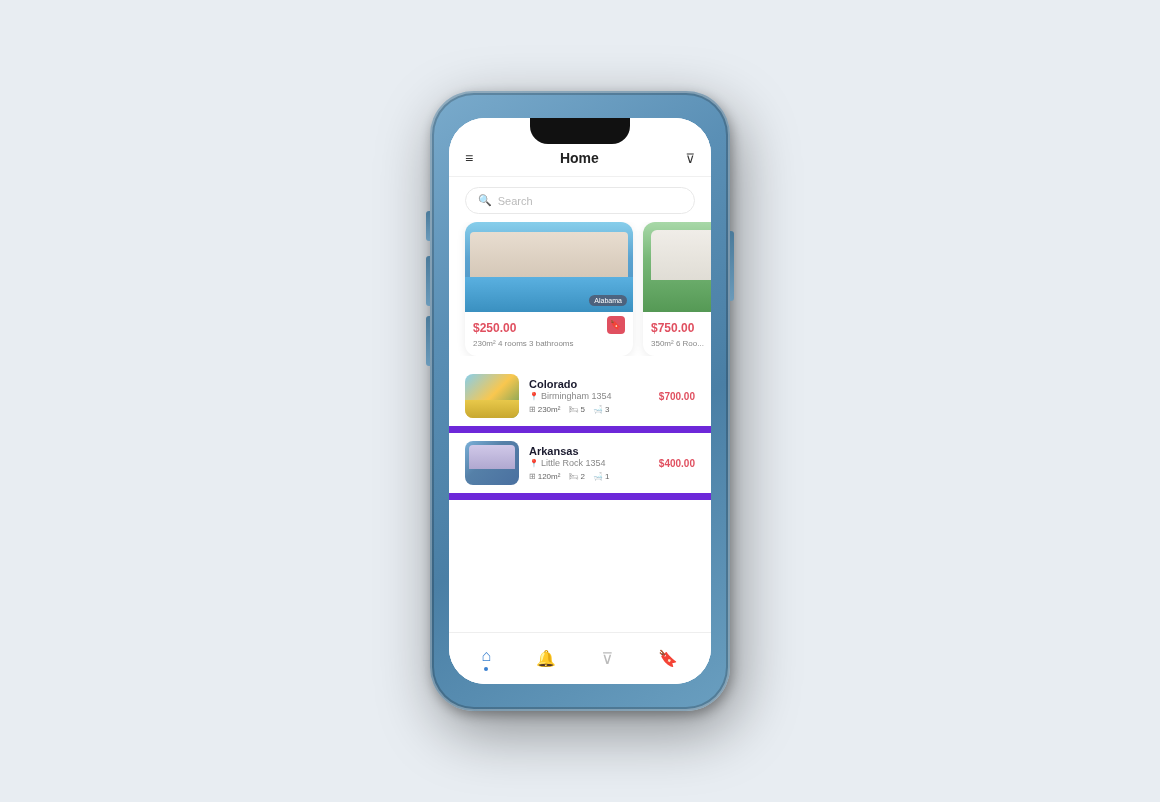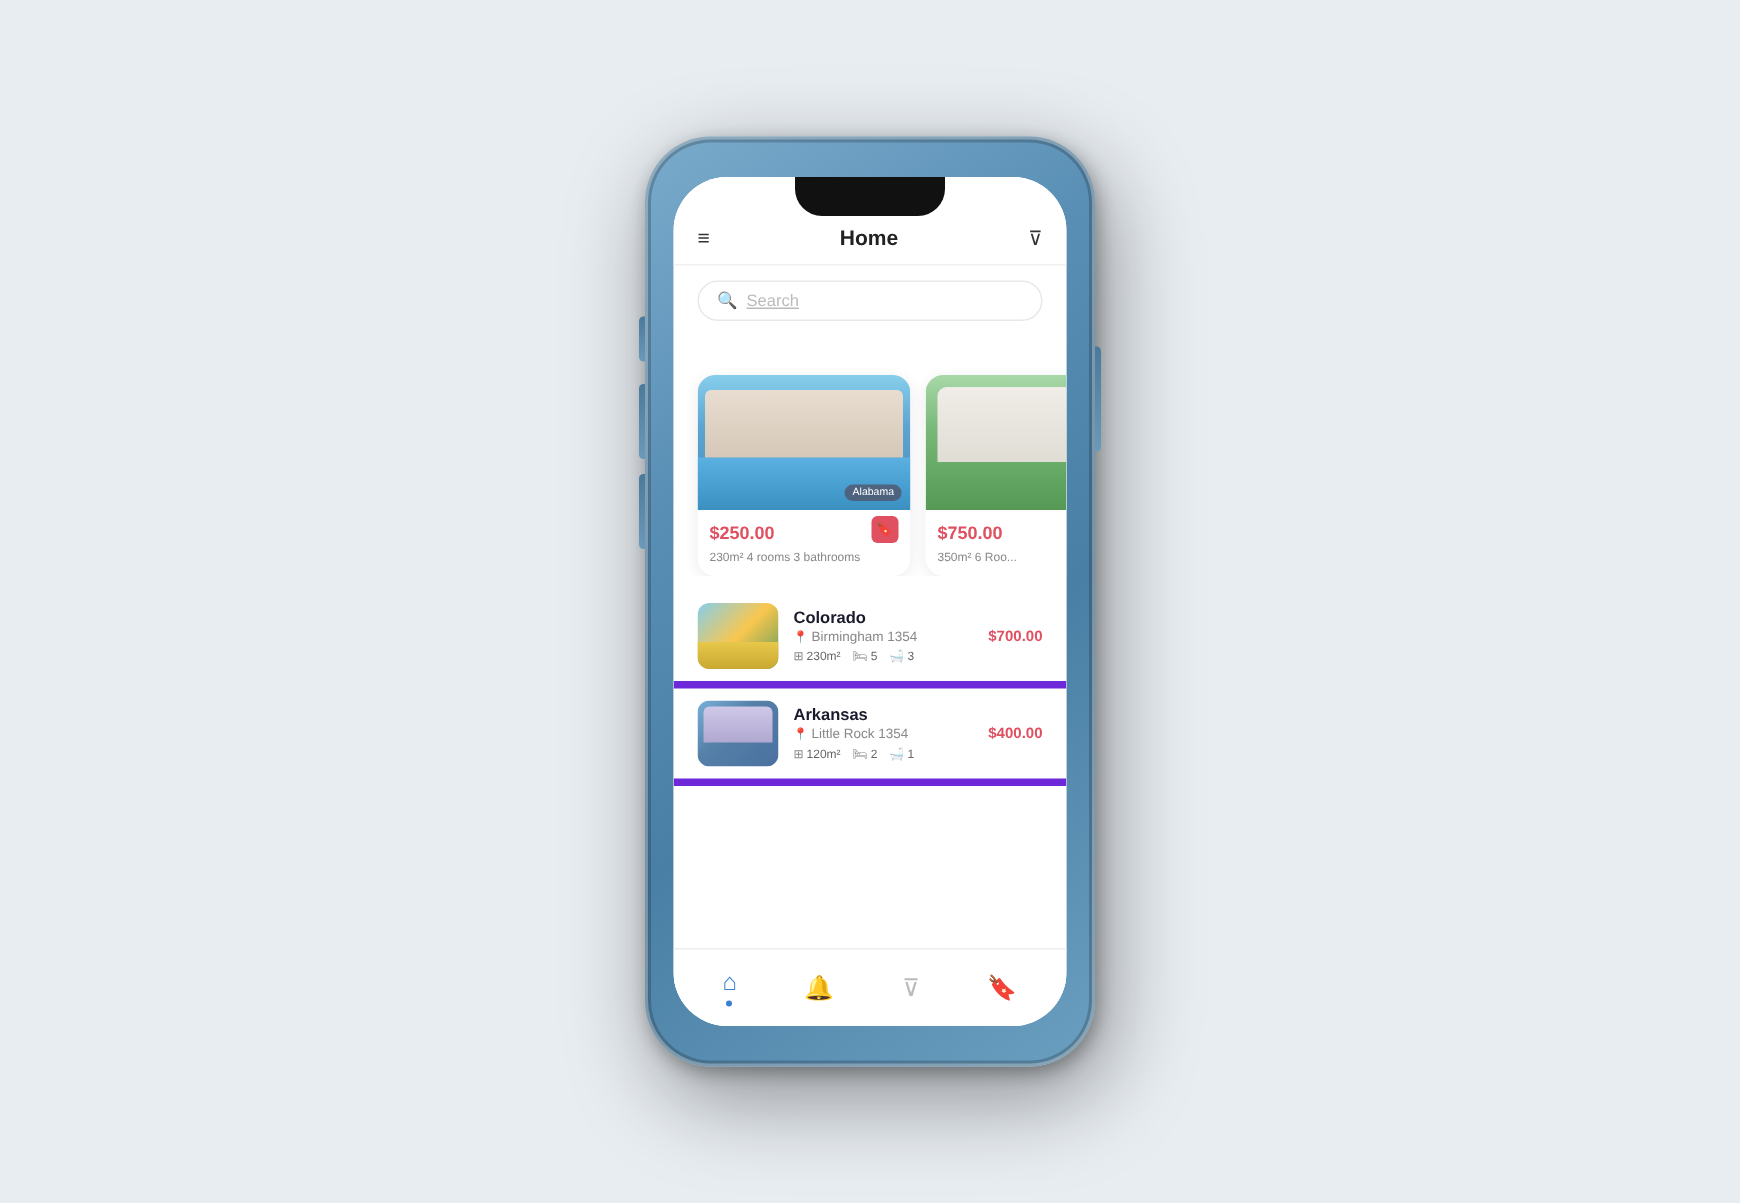--- a/index.html
+++ b/index.html
@@ -212,46 +212,44 @@
       padding: 6px 12px;
     }
     .search-icon-inner {
       color: #e05060;
       font-size: 11px;
       margin-right: 6px;
     }
     .search-input-mock {
       font-size: 11px;
       color: #bbb;
-      text-decoration: underline;
     }
 
     
     .section-title {
       font-size: 13px;
       font-weight: 700;
       color: #1a1a2e;
       padding: 6px 16px 8px;
     }
 
     
     .cards-row {
       display: flex;
       gap: 10px;
       padding: 0 16px;
       overflow: hidden;
     }
     .property-card {
       flex: 0 0 auto;
-      width: 142px;
+      width: 168px;
       background: #fff;
       border-radius: 12px;
       box-shadow: 0 2px 10px rgba(0,0,0,0.08);
       overflow: hidden;
-      margin-top: 28px;
     }
     .property-card-img {
       width: 100%;
       height: 90px;
       position: relative;
       overflow: hidden;
     }
     .card-img-bg-1 {
       width: 100%;
       height: 100%;
@@ -336,21 +334,21 @@
 
     
     .nearby-section {
       padding: 10px 0 0;
     }
     .nearby-item {
       display: flex;
       align-items: center;
       padding: 8px 16px;
       gap: 10px;
-      border-bottom: 5px solid #6d28d9;
+      border-bottom: 7px solid #6d28d9;
       justify-content: flex-end;
     }
     .nearby-img {
       width: 54px;
       height: 44px;
       border-radius: 8px;
       flex-shrink: 0;
       overflow: hidden;
     }
     .nearby-img-1 {

